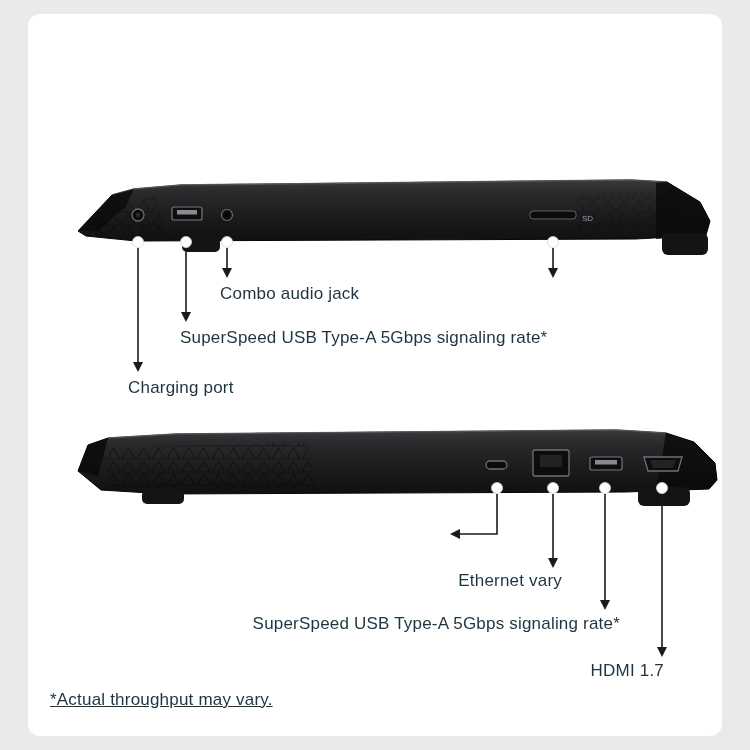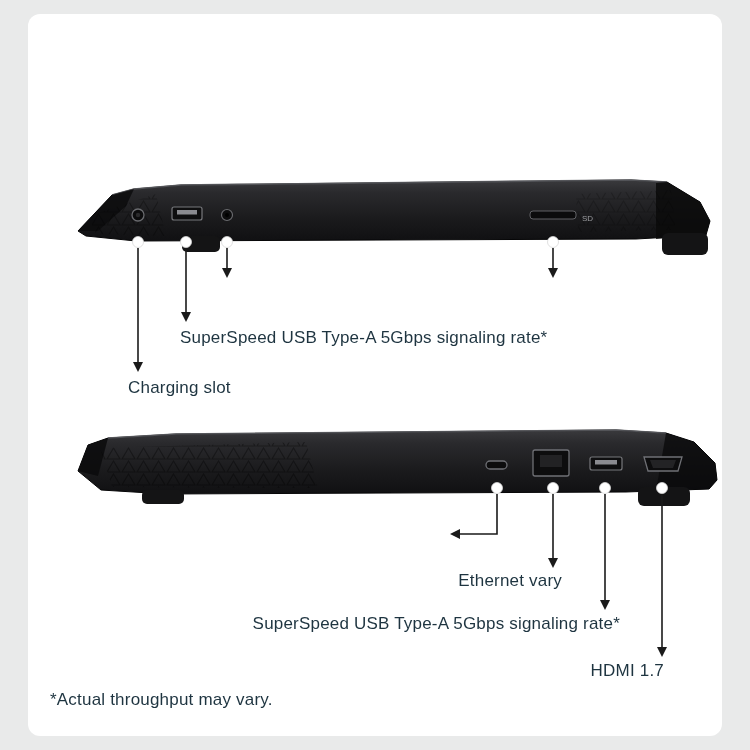--- a/index.html
+++ b/index.html
@@ -16,20 +16,21 @@
   svg.gfx{position:absolute;left:0;top:0;}
   .label{
     position:absolute;white-space:nowrap;
     font-size:17px;letter-spacing:0.2px;line-height:1.2;
     color:#1e3440;
   }
   .footnote{
     position:absolute;white-space:nowrap;
     font-size:17px;letter-spacing:0.2px;
     color:#1e3440;
+    text-decoration:underline;
   }
 </style>
 </head>
 <body>
 
 <div class="card"></div>
 
 <div class="stage">
 
   <svg class="gfx" width="750" height="750" viewBox="0 0 750 750">
@@ -131,24 +132,25 @@
       <polygon points="641,603 651,603 646,613"></polygon>
     </g>
     <g fill="#ffffff" stroke="#d9d9d9" stroke-width="0.8">
       <circle cx="481" cy="444" r="5.5"></circle>
       <circle cx="537" cy="444" r="5.5"></circle>
       <circle cx="589" cy="444" r="5.5"></circle>
       <circle cx="646" cy="444" r="5.5"></circle>
     </g>
   </svg>
 
+  <div class="label" style="left:204px;top:240px">Combo audio jack</div>
 
   <div class="label" style="left:164px;top:284px">SuperSpeed USB Type-A 5Gbps signaling rate*</div>
 
-  <div class="label" style="left:112px;top:334px">Charging slot</div>
+  <div class="label" style="left:112px;top:334px">Charging port</div>
 
 
 
   <div class="label" style="right:204px;top:527px">Ethernet vary</div>
 
   <div class="label" style="right:146px;top:570px">SuperSpeed USB Type-A 5Gbps signaling rate*</div>
 
   <div class="label" style="right:102px;top:617px">HDMI 1.7</div>
 
   <div class="footnote" style="left:34px;top:646px">*Actual throughput may vary.</div>

